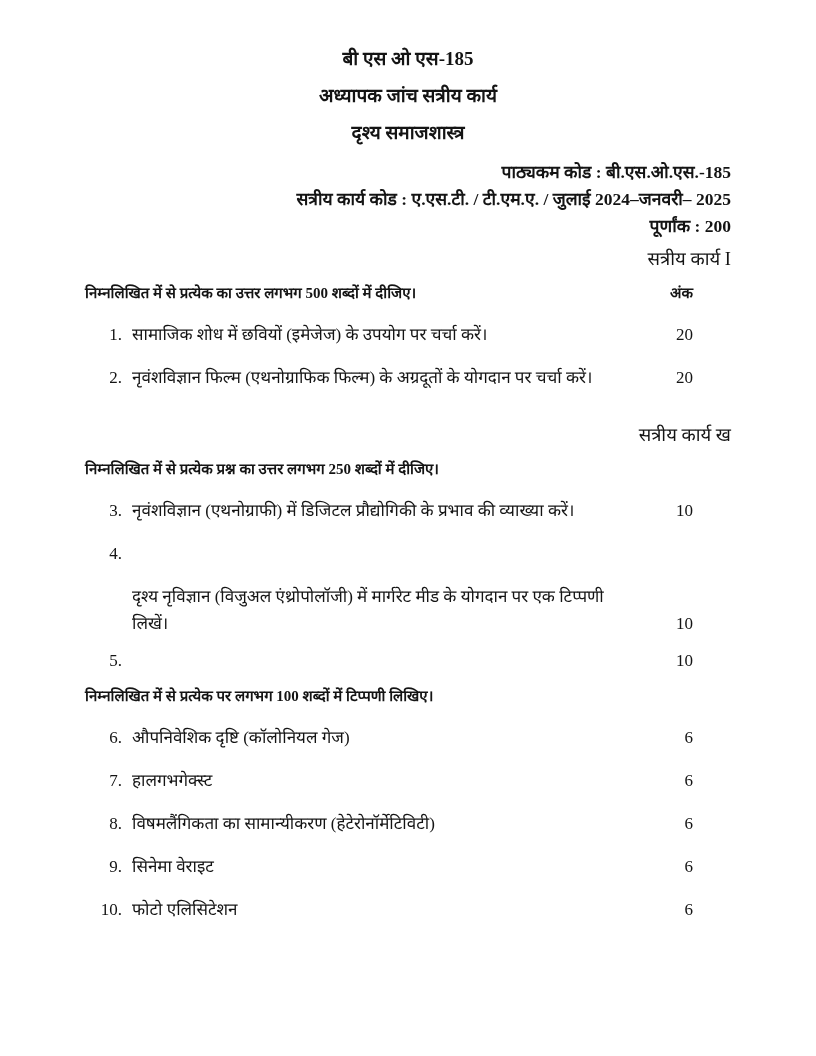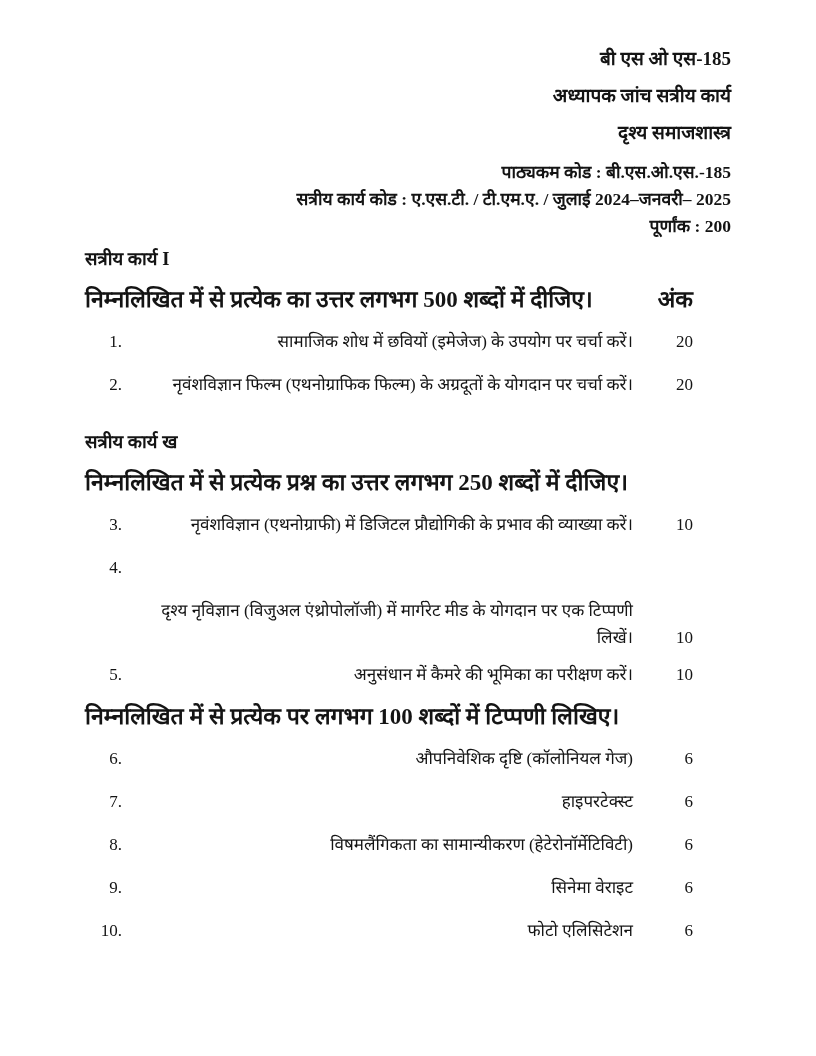--- a/index.html
+++ b/index.html
@@ -15,54 +15,54 @@
     background: #ffffff;
     color: #141414;
     font-family: "Liberation Serif", "DejaVu Serif", serif;
     box-sizing: border-box;
     padding: 48px 85px 0 85px;
     overflow: hidden;
   }
 
   
   .doc-header {
-    text-align: right;
+    text-align: center;
     font-weight: 700;
     font-size: 19px;
     line-height: 22px;
   }
   .doc-header .hline { margin-bottom: 15px; }
 
   
   .meta {
     margin-top: 8px;
     text-align: right;
     font-weight: 700;
     font-size: 17.5px;
     line-height: 27px;
   }
 
   
   .section-heading {
-    text-align: left;
-    font-weight: 700;
+    text-align: right;
+    font-weight: 400;
     font-size: 18.5px;
     line-height: 23px;
   }
   .sec1 .section-heading { margin-top: 8px; }
   .sec2 .section-heading { margin-top: 33px; }
   .sec3 .section-heading { margin-top: 34px; }
 
   .instruction-row {
     display: flex;
     justify-content: space-between;
     align-items: flex-end;
-    margin-top: 17px;
+    margin-top: 10px;
     font-weight: 700;
-    font-size: 23px;
+    font-size: 15px;
     line-height: 24px;
   }
   .marks-header {
     padding-right: 38px;
     flex-shrink: 0;
   }
 
   .q-row {
     display: flex;
     margin-top: 16px;
@@ -74,21 +74,20 @@
     width: 37px;
     flex-shrink: 0;
     text-align: right;
     margin-right: 10px;
     align-self: flex-start;
     font-family: "Liberation Serif", "DejaVu Serif", serif;
   }
   .q-text {
     flex: 1;
     align-self: flex-start;
-    text-align: right;
   }
   .q-text.wrap2 { max-width: 522px; margin-top: 43px; }
   .q-marks {
     margin-left: auto;
     align-self: flex-end;
     width: 60px;
     flex-shrink: 0;
     text-align: right;
     padding-right: 38px;
     box-sizing: content-box;
@@ -142,38 +141,37 @@
       <span class="q-text">नृवंशविज्ञान (एथनोग्राफी) में डिजिटल प्रौद्योगिकी के प्रभाव की व्याख्या करें।</span>
       <span class="q-marks">10</span>
     </div>
     <div class="q-row">
       <span class="q-num">4.</span>
       <span class="q-text wrap2">दृश्य नृविज्ञान (विजुअल एंथ्रोपोलॉजी) में मार्गरेट मीड के योगदान पर एक टिप्पणी लिखें।</span>
       <span class="q-marks">10</span>
     </div>
     <div class="q-row tight">
       <span class="q-num">5.</span>
-      <span class="q-text">अनुसंधान में कैमरे की भूमिका का परीक्षण करें।</span>
       <span class="q-marks">10</span>
     </div>
   </div>
 
   <div class="section sec3">
     <div class="instruction-row">
       <span>निम्नलिखित में से प्रत्येक पर लगभग 100 शब्दों में टिप्पणी लिखिए।</span>
     </div>
 
     <div class="q-row">
       <span class="q-num">6.</span>
       <span class="q-text">औपनिवेशिक दृष्टि (कॉलोनियल गेज)</span>
       <span class="q-marks">6</span>
     </div>
     <div class="q-row">
       <span class="q-num">7.</span>
-      <span class="q-text">हाइपरटेक्स्ट</span>
+      <span class="q-text">हालगभगेक्स्ट</span>
       <span class="q-marks">6</span>
     </div>
     <div class="q-row">
       <span class="q-num">8.</span>
       <span class="q-text">विषमलैंगिकता का सामान्यीकरण (हेटेरोनॉर्मेटिविटी)</span>
       <span class="q-marks">6</span>
     </div>
     <div class="q-row">
       <span class="q-num">9.</span>
       <span class="q-text">सिनेमा वेराइट</span>

